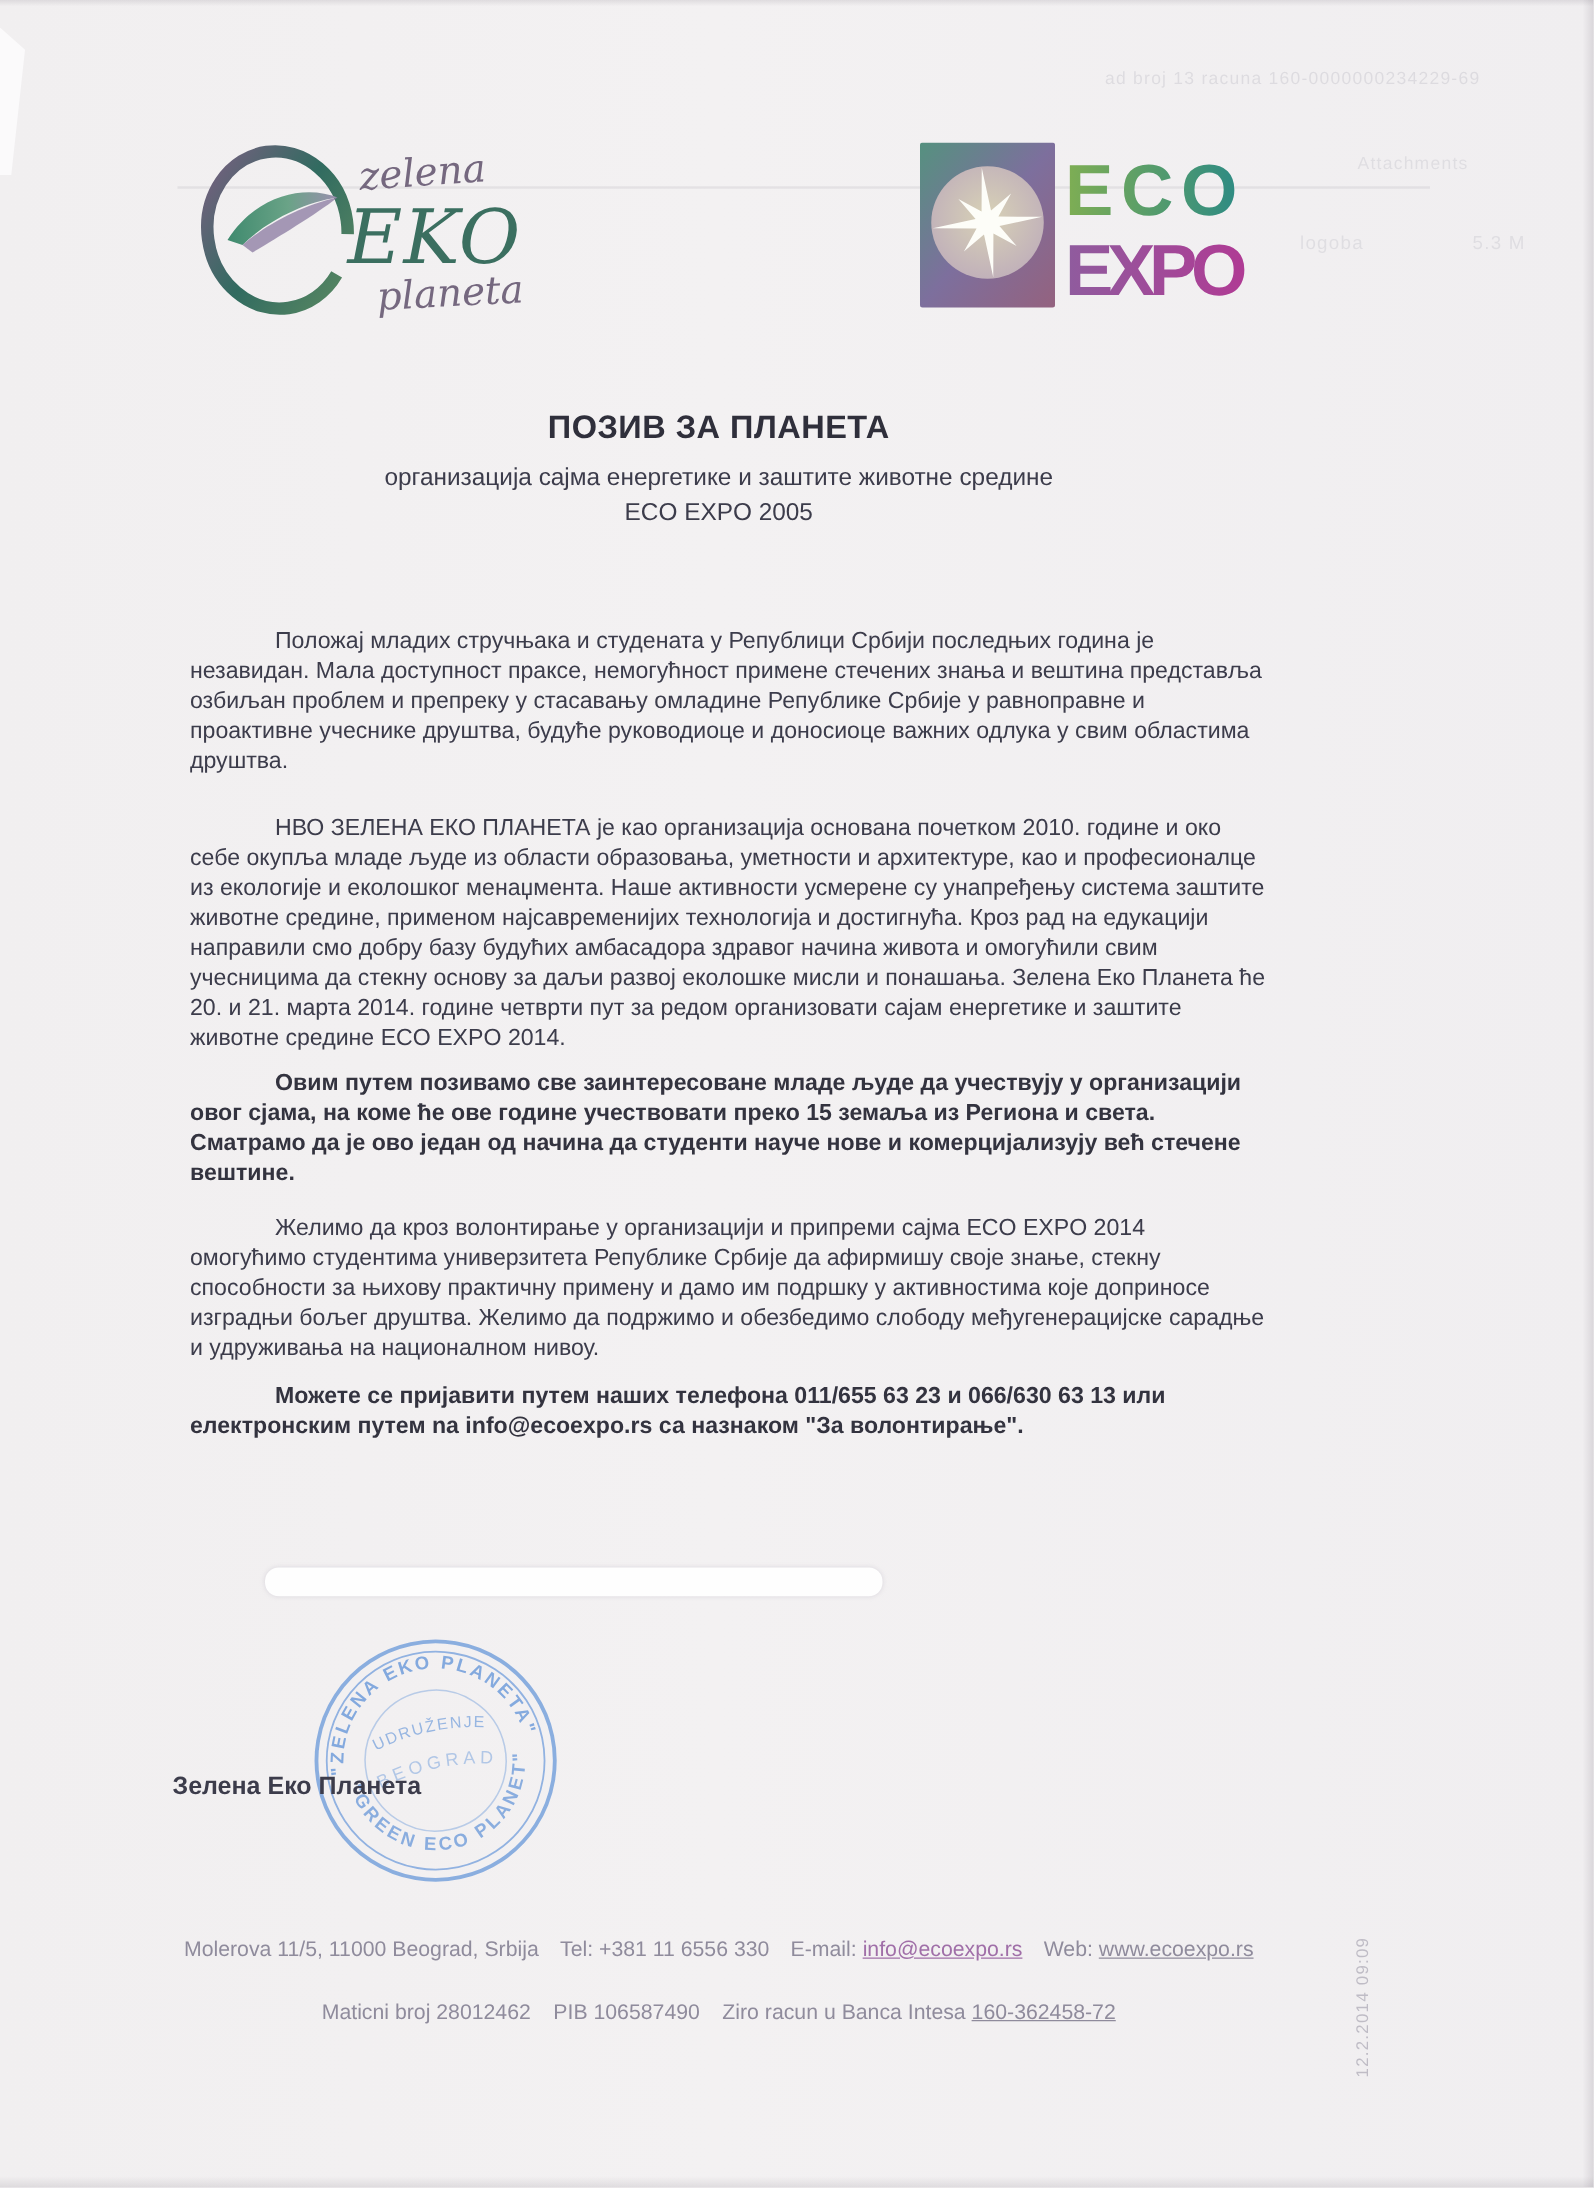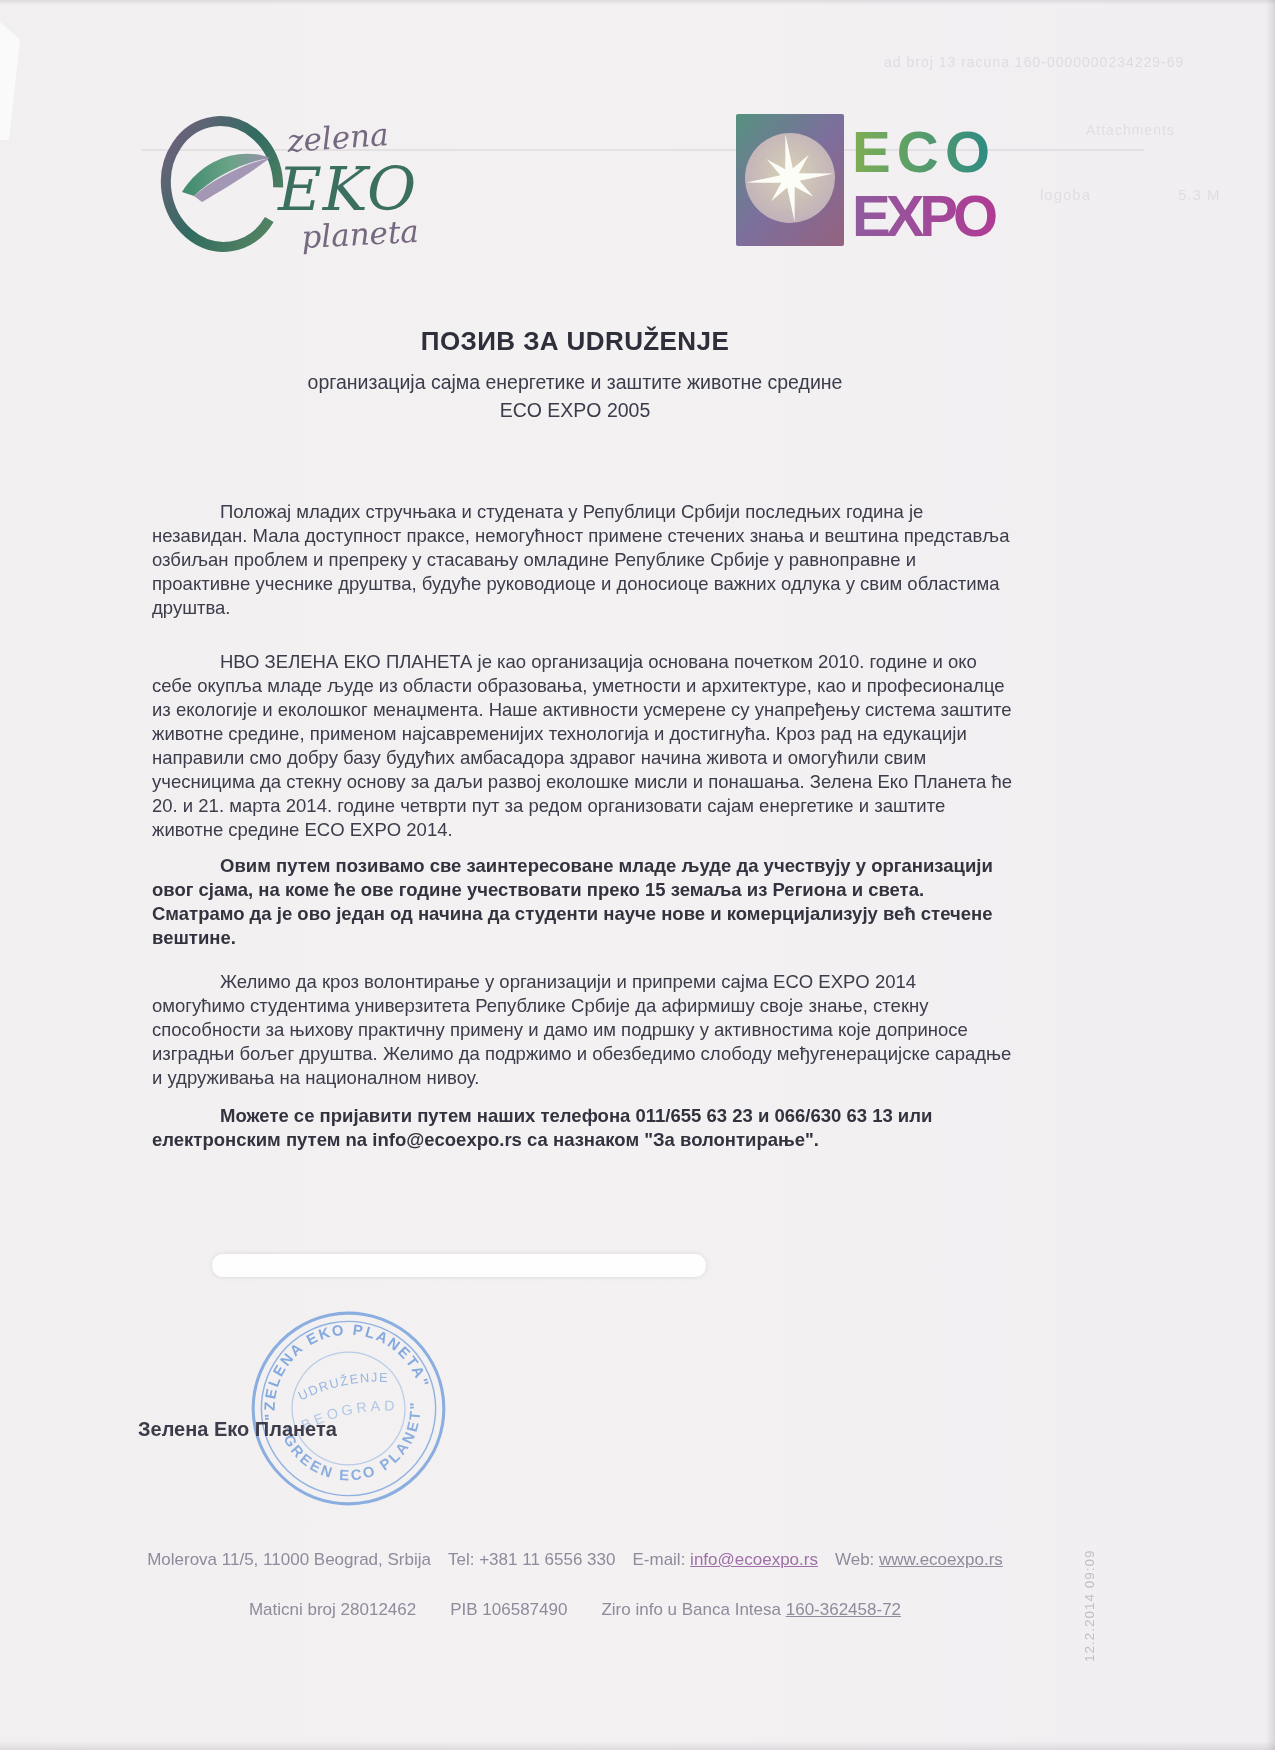--- a/index.html
+++ b/index.html
@@ -41,21 +41,21 @@
   .p4{margin-bottom:14px !important;}
   .bold{font-weight:bold;color:#33333f;}
 
   .redaction{position:absolute;left:212px;top:1254px;width:494px;height:23px;background:#fefefe;border-radius:11px;box-shadow:0 0 4px rgba(180,175,190,.4);}
 
   .stamp{position:absolute;left:246px;top:1306px;width:205px;height:205px;opacity:.88;}
   .signature{position:absolute;left:138px;top:1418px;font-size:20px;color:#3c3c4b;font-weight:bold;}
 
   
   .footer-1{position:absolute;left:120px;top:1550px;width:910px;display:flex;justify-content:center;gap:17px;font-size:17px;color:#8f8b9c;white-space:nowrap;}
-  .footer-2{position:absolute;left:120px;top:1600px;width:910px;display:flex;justify-content:center;gap:34px;font-size:17px;color:#8f8b9c;white-space:nowrap;}
+  .footer-2{position:absolute;left:120px;top:1600px;width:910px;display:flex;justify-content:center;gap:18px;font-size:17px;color:#8f8b9c;white-space:nowrap;}
   .u-link{text-decoration:underline;}
   .email-link{color:#a06fa8;text-decoration:underline;}
 </style>
 </head>
 <body>
 
 <div class="page">
 
   <div class="edge-top"></div>
   <div class="edge-right"></div>
@@ -115,21 +115,21 @@
       </defs>
       <rect x="0" y="0" width="108" height="132" rx="2" fill="url(#sqGrad)"></rect>
       <circle cx="54" cy="64" r="45" fill="url(#circGrad)"></circle>
       <polygon transform="rotate(-6 54 64)" fill="#fdfdf8" points="54,20 57.8,54.8 75.2,42.8 63.2,60.2 98,64 63.2,67.8 75.2,85.2 57.8,73.2 54,108 50.2,73.2 32.8,85.2 44.8,67.8 10,64 44.8,60.2 32.8,42.8 50.2,54.8"></polygon>
       <text x="116" y="58" font-size="58" font-weight="bold" fill="url(#ecoGrad)" textLength="138" font-family="Liberation Sans, sans-serif">ECO</text>
       <text x="116" y="122" font-size="58" font-weight="bold" fill="url(#expoGrad)" textLength="146" font-family="Liberation Sans, sans-serif">EXPO</text>
     </svg>
   </div>
 
   <div class="title-block">
-    <div class="doc-title">ПОЗИВ ЗА UDRUŽENJE</div>
+    <div class="doc-title">ПОЗИВ ЗА ПЛАНЕТА</div>
     <div class="doc-sub">организација сајма енергетике и заштите животне средине</div>
     <div class="doc-sub">ECO EXPO 2005</div>
   </div>
 
   <div class="body-text">
     <p class="p1">Положај младих стручњака и студената у Републици Србији последњих година је незавидан. Мала доступност праксе, немогућност примене стечених знања и вештина представља озбиљан проблем и препреку у стасавању омладине Републике Србије у равноправне и проактивне учеснике друштва, будуће руководиоце и доносиоце важних одлука у свим областима друштва.</p>
     <p class="p2">НВО ЗЕЛЕНА ЕКО ПЛАНЕТА је као организација основана почетком 2010. године и око себе окупља младе људе из области образовања, уметности и архитектуре, као и професионалце из екологије и еколошког менаџмента. Наше активности усмерене су унапређењу система заштите животне средине, применом најсавременијих технологија и достигнућа. Кроз рад на едукацији направили смо добру базу будућих амбасадора здравог начина живота и омогућили свим учесницима да стекну основу за даљи развој еколошке мисли и понашања. Зелена Еко Планета ће 20. и 21. марта 2014. године четврти пут за редом организовати сајам енергетике и заштите животне средине ECO EXPO 2014.</p>
     <p class="p3 bold">Овим путем позивамо све заинтересоване младе људе да учествују у организацији овог сјама, на коме ће ове године учествовати преко 15 земаља из Региона и света. Сматрамо да је ово један од начина да студенти науче нове и комерцијализују већ стечене вештине.</p>
     <p class="p4">Желимо да кроз волонтирање у организацији и припреми сајма ECO EXPO 2014 омогућимо студентима универзитета Републике Србије да афирмишу своје знање, стекну способности за њихову практичну примену и дамо им подршку у активностима које доприносе изградњи бољег друштва. Желимо да подржимо и обезбедимо слободу међугенерацијске сарадње и удруживања на националном нивоу.</p>
     <p class="bold">Можете се пријавити путем наших телефона 011/655 63 23 и 066/630 63 13 или електронским путем na info@ecoexpo.rs са назнаком "За волонтирање".</p>
@@ -177,18 +177,18 @@
     <span>
       <span>Web:</span>
       <span class="u-link">www.ecoexpo.rs</span>
     </span>
   </div>
 
   <div class="footer-2">
     <span>Maticni broj 28012462</span>
     <span>PIB 106587490</span>
     <span>
-      <span>Ziro info u Banca Intesa</span>
+      <span>Ziro racun u Banca Intesa</span>
       <span class="u-link">160-362458-72</span>
     </span>
   </div>
 
 </div>
 
 </body></html>

